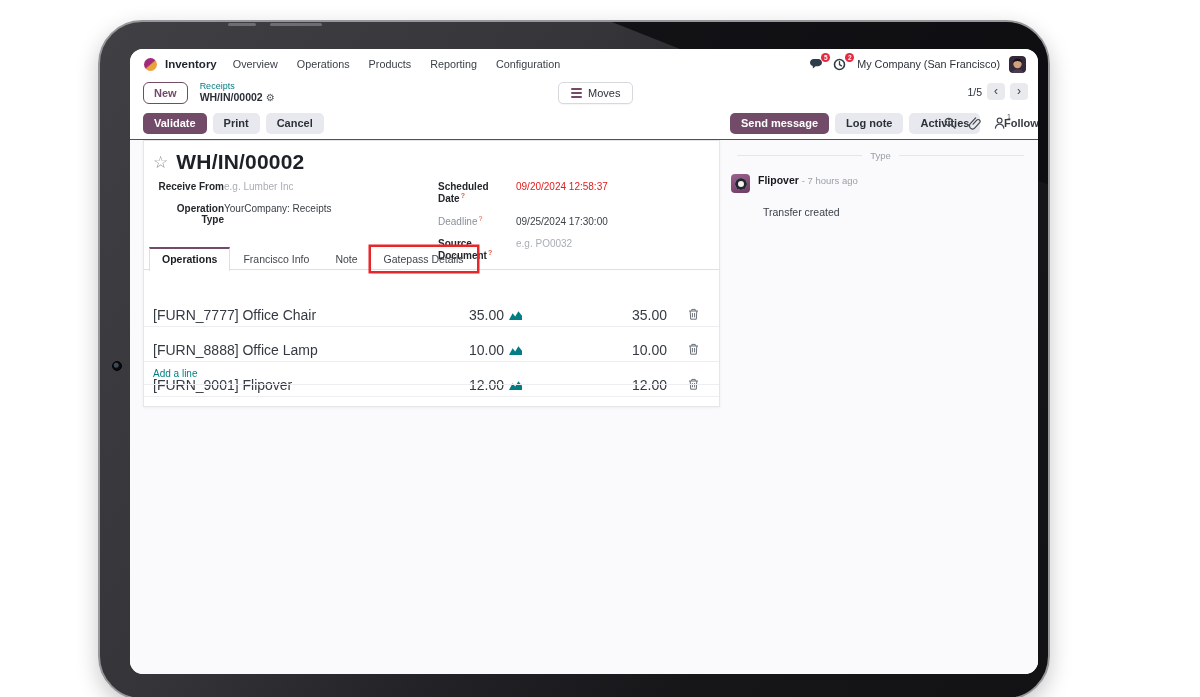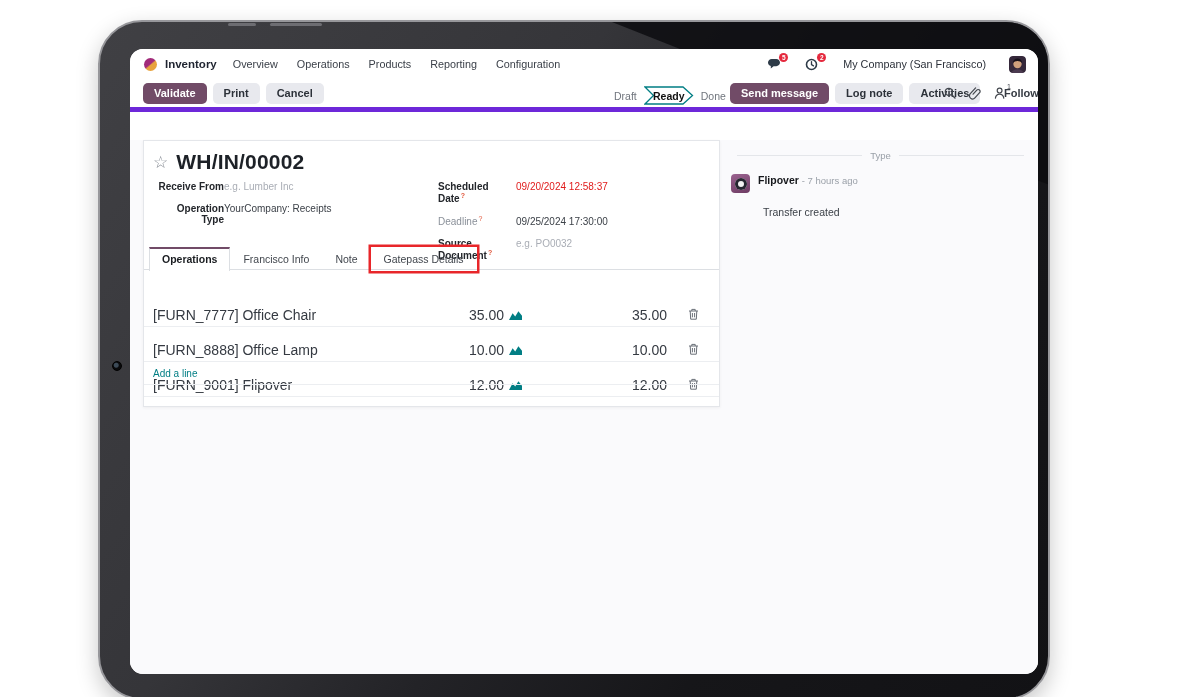--- a/index.html
+++ b/index.html
@@ -23,21 +23,21 @@
   .screen { position:absolute; left:30px; top:27px; width:908px; height:625px;
     background:#fff; border-radius:13px; overflow:hidden; font-size:11px; color:#374151; }
 
   
   .navbar { height:30px; display:flex; align-items:center; padding:0 12px 0 14px; background:#fff; }
   .applogo { width:13px; height:13px; border-radius:50%;
     background:linear-gradient(140deg,#a12a7a 46%,#e8a33d 54%); display:inline-block; }
   .appname { font-weight:700; font-size:11.5px; color:#1f2430; margin:0 16px 0 8px; cursor:pointer; }
   .nav-menu { display:flex; gap:19px; font-size:10.8px; color:#3b4049; }
   .nav-menu span { cursor:pointer; }
-  .nav-right { margin-left:auto; display:flex; align-items:center; gap:23px; }
+  .nav-right { margin-left:auto; display:flex; align-items:center; gap:9px; }
   .systray { position:relative; display:inline-flex; width:15px; height:14px; align-items:center; }
   .badge { position:absolute; top:-4px; right:-6px; min-width:9px; height:9px; padding:0 1px;
     border-radius:5px; background:var(--badge); color:#fff; font-size:6.5px; font-weight:700;
     display:flex; align-items:center; justify-content:center; }
   .company { font-size:10.8px; color:#2c313a; cursor:pointer; }
   .avatar { width:17px; height:17px; border-radius:4px; overflow:hidden; display:inline-block; cursor:pointer; }
 
   
   .cp { height:28px; display:flex; align-items:center; padding:0 12px 0 13px; position:relative; background:#fff; }
   .new-btn { border:1px solid var(--accent); color:var(--accent); background:#fff; font-weight:700;
@@ -50,21 +50,21 @@
     background:#fff; border:1px solid #d6d9dd; border-radius:5px; padding:4px 12px; font-size:11px;
     color:#2c313a; cursor:pointer; box-shadow:0 1px 1px rgba(0,0,0,.04); }
   .burger { display:inline-flex; flex-direction:column; gap:2px; }
   .burger i { width:11px; height:2.2px; background:var(--accent); border-radius:1px; }
   .pager { position:absolute; right:10px; top:4px; display:flex; align-items:center; gap:5px; }
   .pager-count { font-size:10.5px; color:#2c313a; cursor:pointer; }
   .pg-btn { width:18px; height:17px; background:#e9eaee; border-radius:4px; border:none;
     color:#3b4049; font-size:12px; line-height:15px; cursor:pointer; }
 
   
-  .ab { height:33px; border-bottom:5px solid #6d28d9; display:flex; align-items:center;
+  .ab { height:33px; border-bottom:1px solid #6d28d9; display:flex; align-items:center;
     padding-left:13px; position:relative; gap:6px; background:#fff; }
   .btn { font-size:11px; padding:4.5px 11px; border-radius:5px; border:none; cursor:pointer; }
   .btn-primary { background:var(--accent); color:#fff; font-weight:600; }
   .btn-light { background:#e8e9ee; color:#2c3139; font-weight:600; }
   .statusbar { position:absolute; left:477px; top:0; height:33px; display:flex; align-items:center; }
   .st { font-size:10.5px; color:#70757d; padding:0 7px; cursor:pointer; }
   .st-ready { position:relative; width:50px; height:19px; display:inline-flex; align-items:center;
     justify-content:center; cursor:pointer; }
   .st-ready svg { position:absolute; inset:0; }
   .st-ready b { position:relative; font-size:10.5px; color:#111; }
@@ -170,36 +170,46 @@
             <svg width="17" height="17" viewBox="0 0 17 17">
               <rect width="17" height="17" rx="3" fill="#35283a"></rect>
               <circle cx="8.5" cy="8" r="4.2" fill="#cfa07c"></circle>
               <path d="M3.8 7.2c.3-3 2.2-4.6 4.7-4.6s4.4 1.6 4.7 4.6c-1.2-1.6-2.8-2.3-4.7-2.3s-3.5.7-4.7 2.3z" fill="#171019"></path>
               <path d="M2.5 17c.6-2.6 3-3.8 6-3.8s5.4 1.2 6 3.8z" fill="#4b3a50"></path>
             </svg>
           </span>
         </div>
       </header>
 
+      <div class="cp">
+        <button class="new-btn">New</button>
+        <div class="bc">
+          <span class="bc-parent">Receipts</span>
+          <span class="bc-cur">WH/IN/00002</span><span class="bc-gear">⚙</span>
+        </div>
+        <span class="moves-btn">
+          <span class="burger">
+              <i></i>
+              <i></i>
+              <i></i>
+            </span>
+          <span>Moves</span>
+        </span>
+        <div class="pager">
+          <span class="pager-count">1/5</span>
+          <button class="pg-btn">‹</button>
+          <button class="pg-btn">›</button>
+        </div>
+      </div>
 
       <div class="ab">
         <button class="btn btn-primary">Validate</button>
         <button class="btn btn-light">Print</button>
         <button class="btn btn-light">Cancel</button>
 
-        <div class="statusbar">
-          <span class="st">Draft</span>
-          <span class="st-ready">
-            <svg viewBox="0 0 50 19" preserveAspectRatio="none">
-              <path d="M1 1 H39 L48.5 9.5 L39 18 H1 L9.5 9.5 Z" fill="#fff" stroke="#017E84" stroke-width="1.3"></path>
-            </svg>
-            <b>Ready</b>
-          </span>
-          <span class="st">Done</span>
-        </div>
 
         <div class="ab-chat">
           <button class="btn btn-primary">Send message</button>
           <button class="btn btn-light">Log note</button>
           <button class="btn btn-light">Activities</button>
         </div>
 
         <div class="ab-icons">
           <span class="ic">
             <svg width="12" height="12" viewBox="0 0 12 12">

